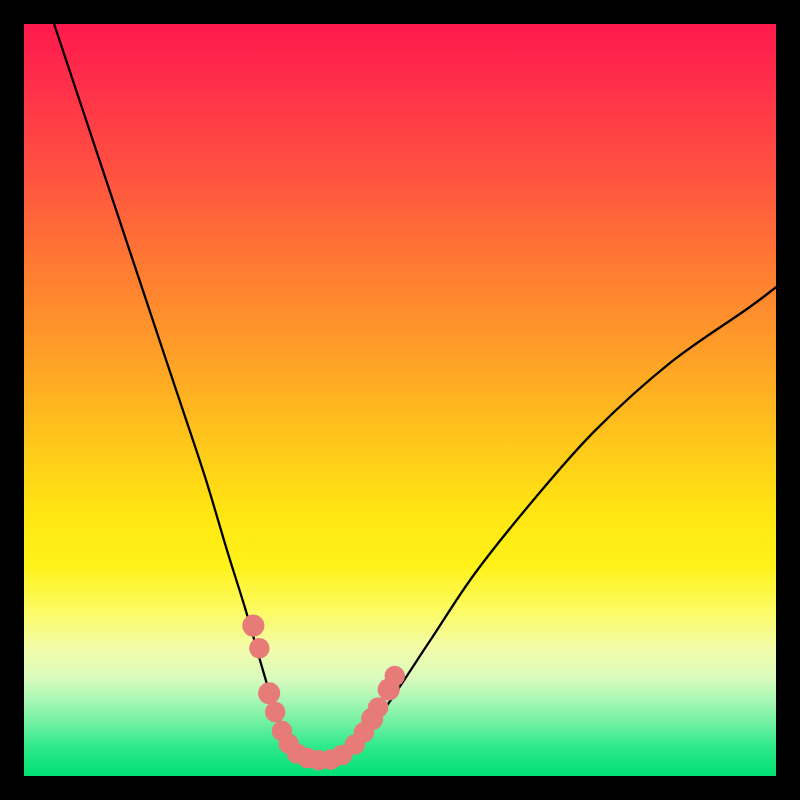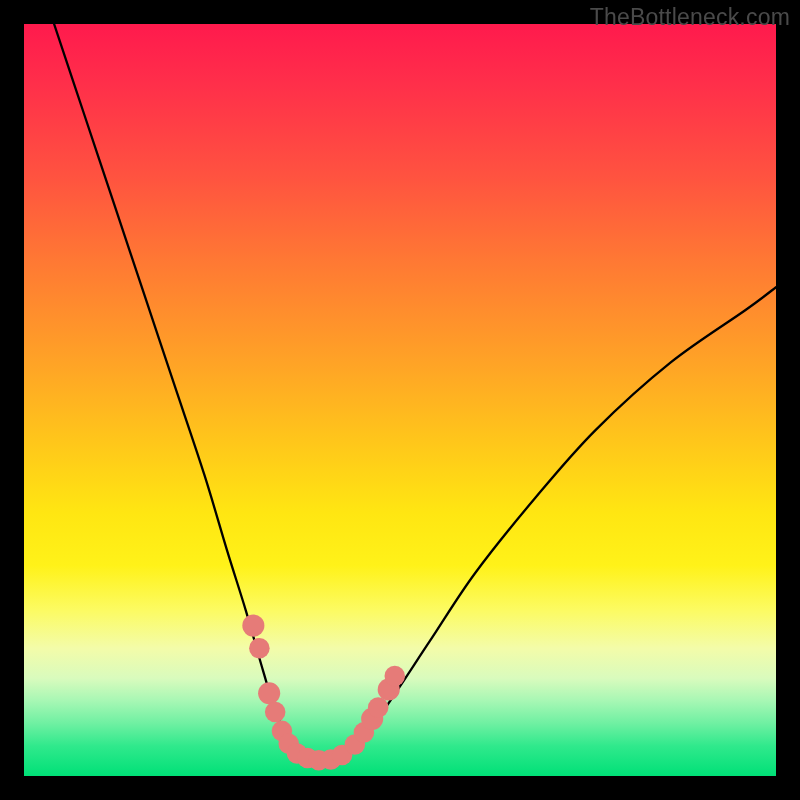--- a/index.html
+++ b/index.html
@@ -88,14 +88,13 @@
           <circle cx="318.10" cy="730.94" r="10.26" fill="#e67b78"></circle>
           <circle cx="330.88" cy="720.42" r="10.26" fill="#e67b78"></circle>
           <circle cx="339.90" cy="708.38" r="10.26" fill="#e67b78"></circle>
           <circle cx="348.18" cy="694.85" r="11.05" fill="#e67b78"></circle>
           <circle cx="354.19" cy="683.57" r="10.26" fill="#e67b78"></circle>
           <circle cx="364.72" cy="665.52" r="11.05" fill="#e67b78"></circle>
           <circle cx="370.74" cy="651.98" r="10.26" fill="#e67b78"></circle>
         </g>
     </svg>
   </div>
-  <div class="watermark">TheBottleneck.com</div>
 </div>
 
 </body></html>

